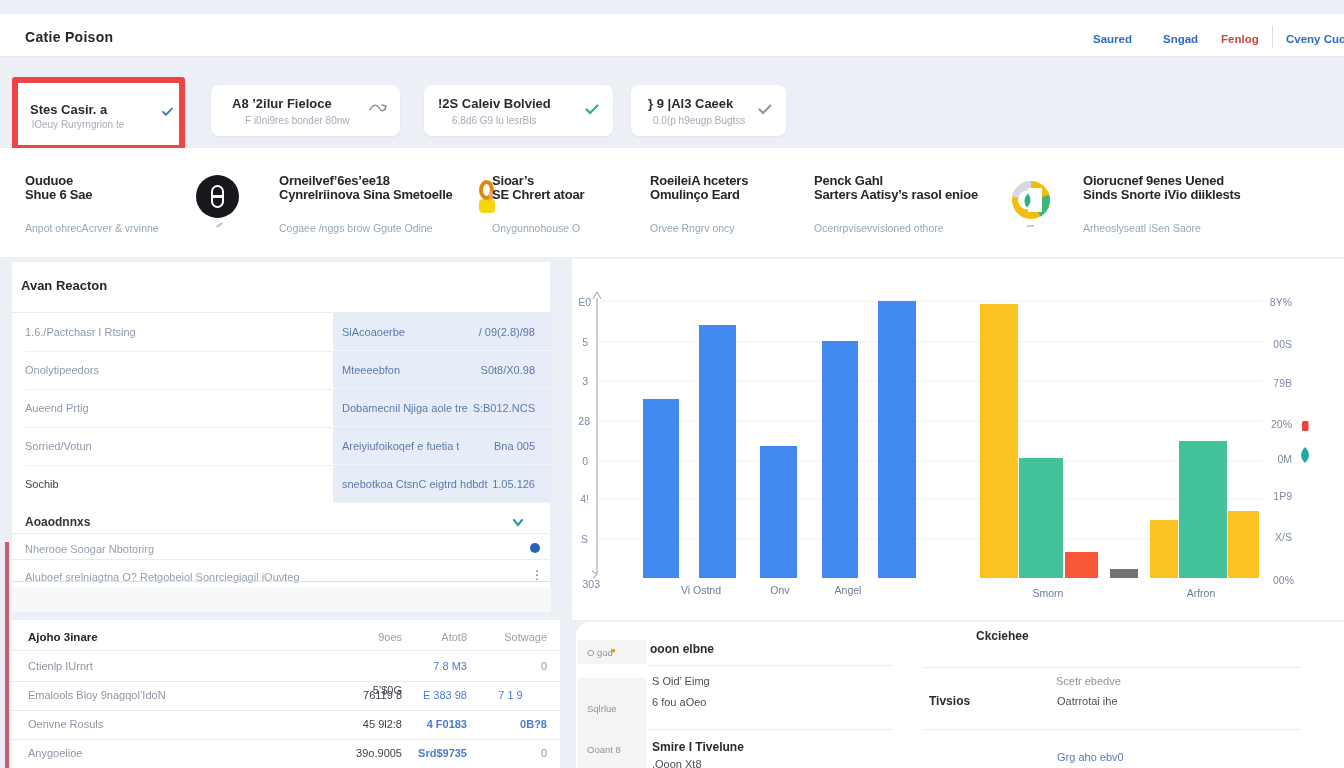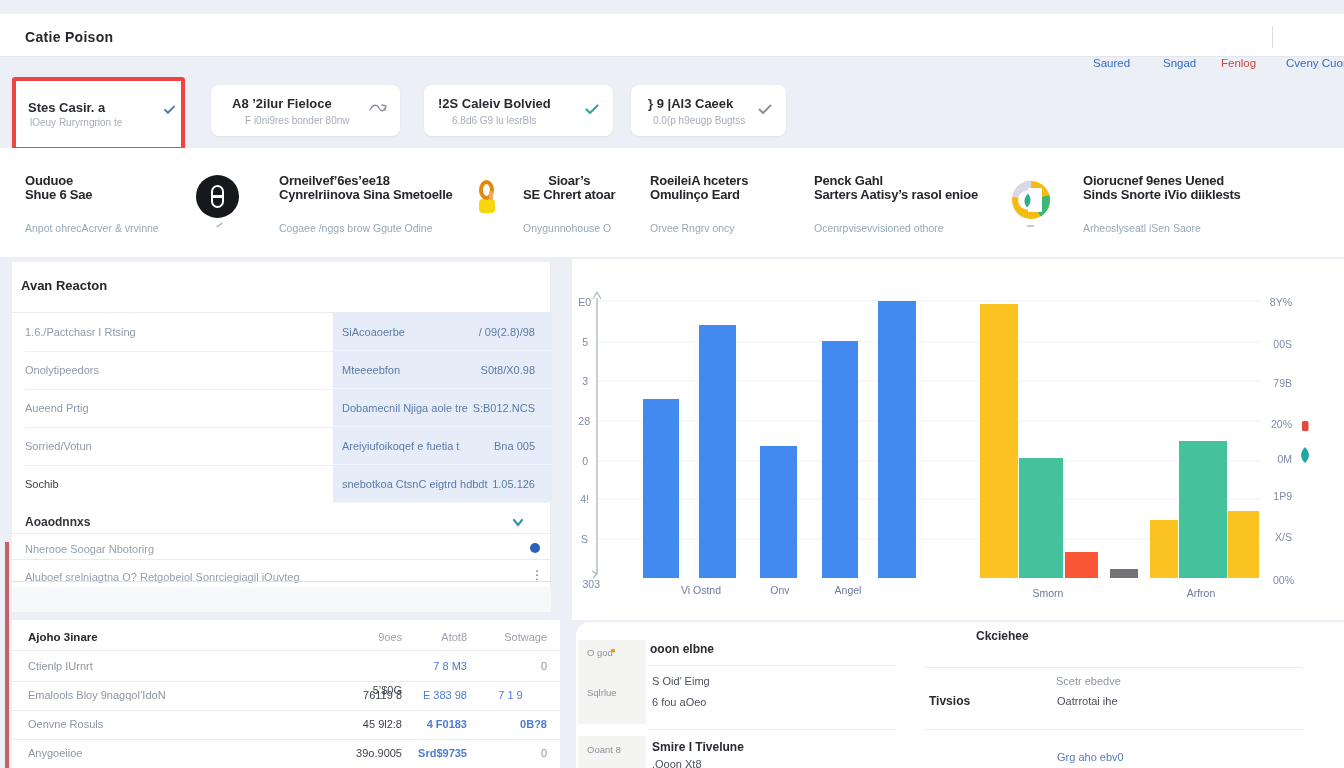--- a/index.html
+++ b/index.html
@@ -3,21 +3,21 @@
 <meta charset="utf-8">
 <style>
   * { margin:0; padding:0; box-sizing:border-box; }
   html,body { width:1344px; height:768px; overflow:hidden; }
   body { background:#edeff6; font-family:"Liberation Sans", sans-serif; position:relative; }
   .abs { position:absolute; }
 
   
   .header { position:absolute; left:0; top:14px; width:1344px; height:43px; background:#fff; border-bottom:1px solid #e4e6ed; }
   .brand { position:absolute; left:25px; top:15px; font-size:14px; font-weight:bold; color:#26272e; letter-spacing:.3px; }
-  .nav a { position:absolute; top:19px; font-size:11.5px; font-weight:normal; color:#2e6cc3; text-decoration:none; white-space:nowrap;margin-top:24px; }
+  .nav a { position:absolute; top:19px; font-size:11.5px; font-weight:bold; color:#2e6cc3; text-decoration:none; white-space:nowrap; }
   .navdiv { position:absolute; left:1272px; top:12px; width:1px; height:22px; background:#d9dbe3; }
 
   
   .card { position:absolute; background:#fff; border-radius:8px; box-shadow:0 1px 2px rgba(60,64,80,.08); }
   .card .t { position:absolute; left:15px; top:13px; font-size:13px; font-weight:bold; color:#2a2b31; white-space:nowrap; }
   .card .s { position:absolute; left:15px; top:31px; font-size:10px; color:#a7acb8; white-space:nowrap; }
   .card .ic { position:absolute; right:13px; top:16px; width:16px; height:16px; }
 
   
   .featrow { position:absolute; left:0; top:148px; width:1344px; height:109px; background:#fff; }
@@ -66,21 +66,21 @@
   <div class="brand">Catie Poison</div>
   <div class="nav">
     <a style="left:1093px;">Saured</a>
     <a style="left:1163px;">Sngad</a>
     <a style="left:1221px; color:#cc4840;">Fenlog</a>
     <a style="left:1286px;">Cveny Cuon</a>
   </div>
   <div class="navdiv"></div>
 </div>
 
-<div class="card" style="left:12px; top:77px; width:173px; height:74px; border:4px solid #ef4444; border-radius:3px;">
+<div class="card" style="left:12px; top:77px; width:173px; height:74px; border:6px solid #ef4444; border-radius:3px;">
   <div class="t" style="left:12px; top:19px;">Stes Casir. a</div>
   <div class="s" style="left:14px; top:36px;">lOeuy Ruryrngrion te</div>
   <svg class="ic" viewBox="0 0 16 16" style="top:22px; right:5px; width:13px; height:13px;">
       <path d="M2.5 8.5 L6 12 L13.5 4.5" stroke="#4a7bb5" stroke-width="2.4" fill="none" stroke-linecap="round"></path>
     </svg>
 </div>
 <div class="card" style="left:211px; top:85px; width:189px; height:51px;">
   <div class="t" style="left:21px; top:11px;">A8 ’2ilur Fieloce</div>
   <div class="s" style="left:34px; top:30px;">F i0ni9res bonder 80nw</div>
   <svg class="ic" viewBox="0 0 18 14" style="top:15px; width:18px;">
@@ -115,21 +115,21 @@
   <div class="feat" style="left:279px;">
     <div class="l1">Orneilvef’6es’ee18<br>Cynrelriinova Sina Smetoelle</div>
     <div class="sub" style="top:48px;">Cogaee /nggs brow Ggute Odine</div>
   </div>
 
   <div class="abs" style="left:479px; top:32px;">
     <div class="abs" style="left:0px; top:19px; width:16px; height:14px; background:#f7d60e; border-radius:4px;"></div>
     <div class="abs" style="left:0; top:0; width:15px; height:20px; border:4.5px solid #e0890d; border-radius:50%;"></div>
     <div class="abs" style="left:10px; top:11px; width:4px; height:9px; background:#eda963; border-radius:2px;"></div>
   </div>
-  <div class="feat" style="left:523px;text-align:center;">
+  <div class="feat" style="left:492px;">
     <div class="l1">Sioar’s<br>SE Chrert atoar</div>
     <div class="sub" style="top:48px;">Onygunnohouse O</div>
   </div>
   <div class="feat" style="left:650px;">
     <div class="l1">RoeileiA hceters<br>Omulinço Eard</div>
     <div class="sub" style="top:48px;">Orvee Rngrv oncy</div>
   </div>
   <div class="feat" style="left:814px;">
     <div class="l1">Penck Gahl<br>Sarters Aatisy’s rasol enioe</div>
     <div class="sub" style="top:48px;">Ocenrpvisevvisioned othore</div>
@@ -309,21 +309,21 @@
   <rect x="728" y="159" width="6.5" height="10" rx="1.5" fill="#e8463c"></rect>
   <path d="M731 185 C736 190, 736.5 196, 731 201 C725.5 196, 726 190, 731 185 Z" fill="#22a8a4"></path>
 </svg>
 </div>
 
 <div class="bcard">
   <div class="mini" style="top:18px; height:24px;">
       <span style="top:7px;">O god</span>
       <span style="left:33px; top:6px; color:#e8940f; font-size:8px;">●</span>
     </div>
-  <div class="mini" style="top:40px; height:62px;">
+  <div class="mini" style="top:56px; height:62px;">
       <span style="top:25px;">Sqlrlue</span>
     </div>
   <div class="mini" style="top:114px; height:32px;">
       <span style="top:8px;">Ooant 8</span>
     </div>
 
   <div class="bt" style="left:74px; top:20px;">ooon elbne</div>
   <div class="bsep" style="left:72px; top:43px; width:246px;"></div>
   <div class="bs" style="left:76px; top:53px;">S Oid’ Eimg</div>
   <div class="bs" style="left:76px; top:74px;">6 fou aOeo</div>

